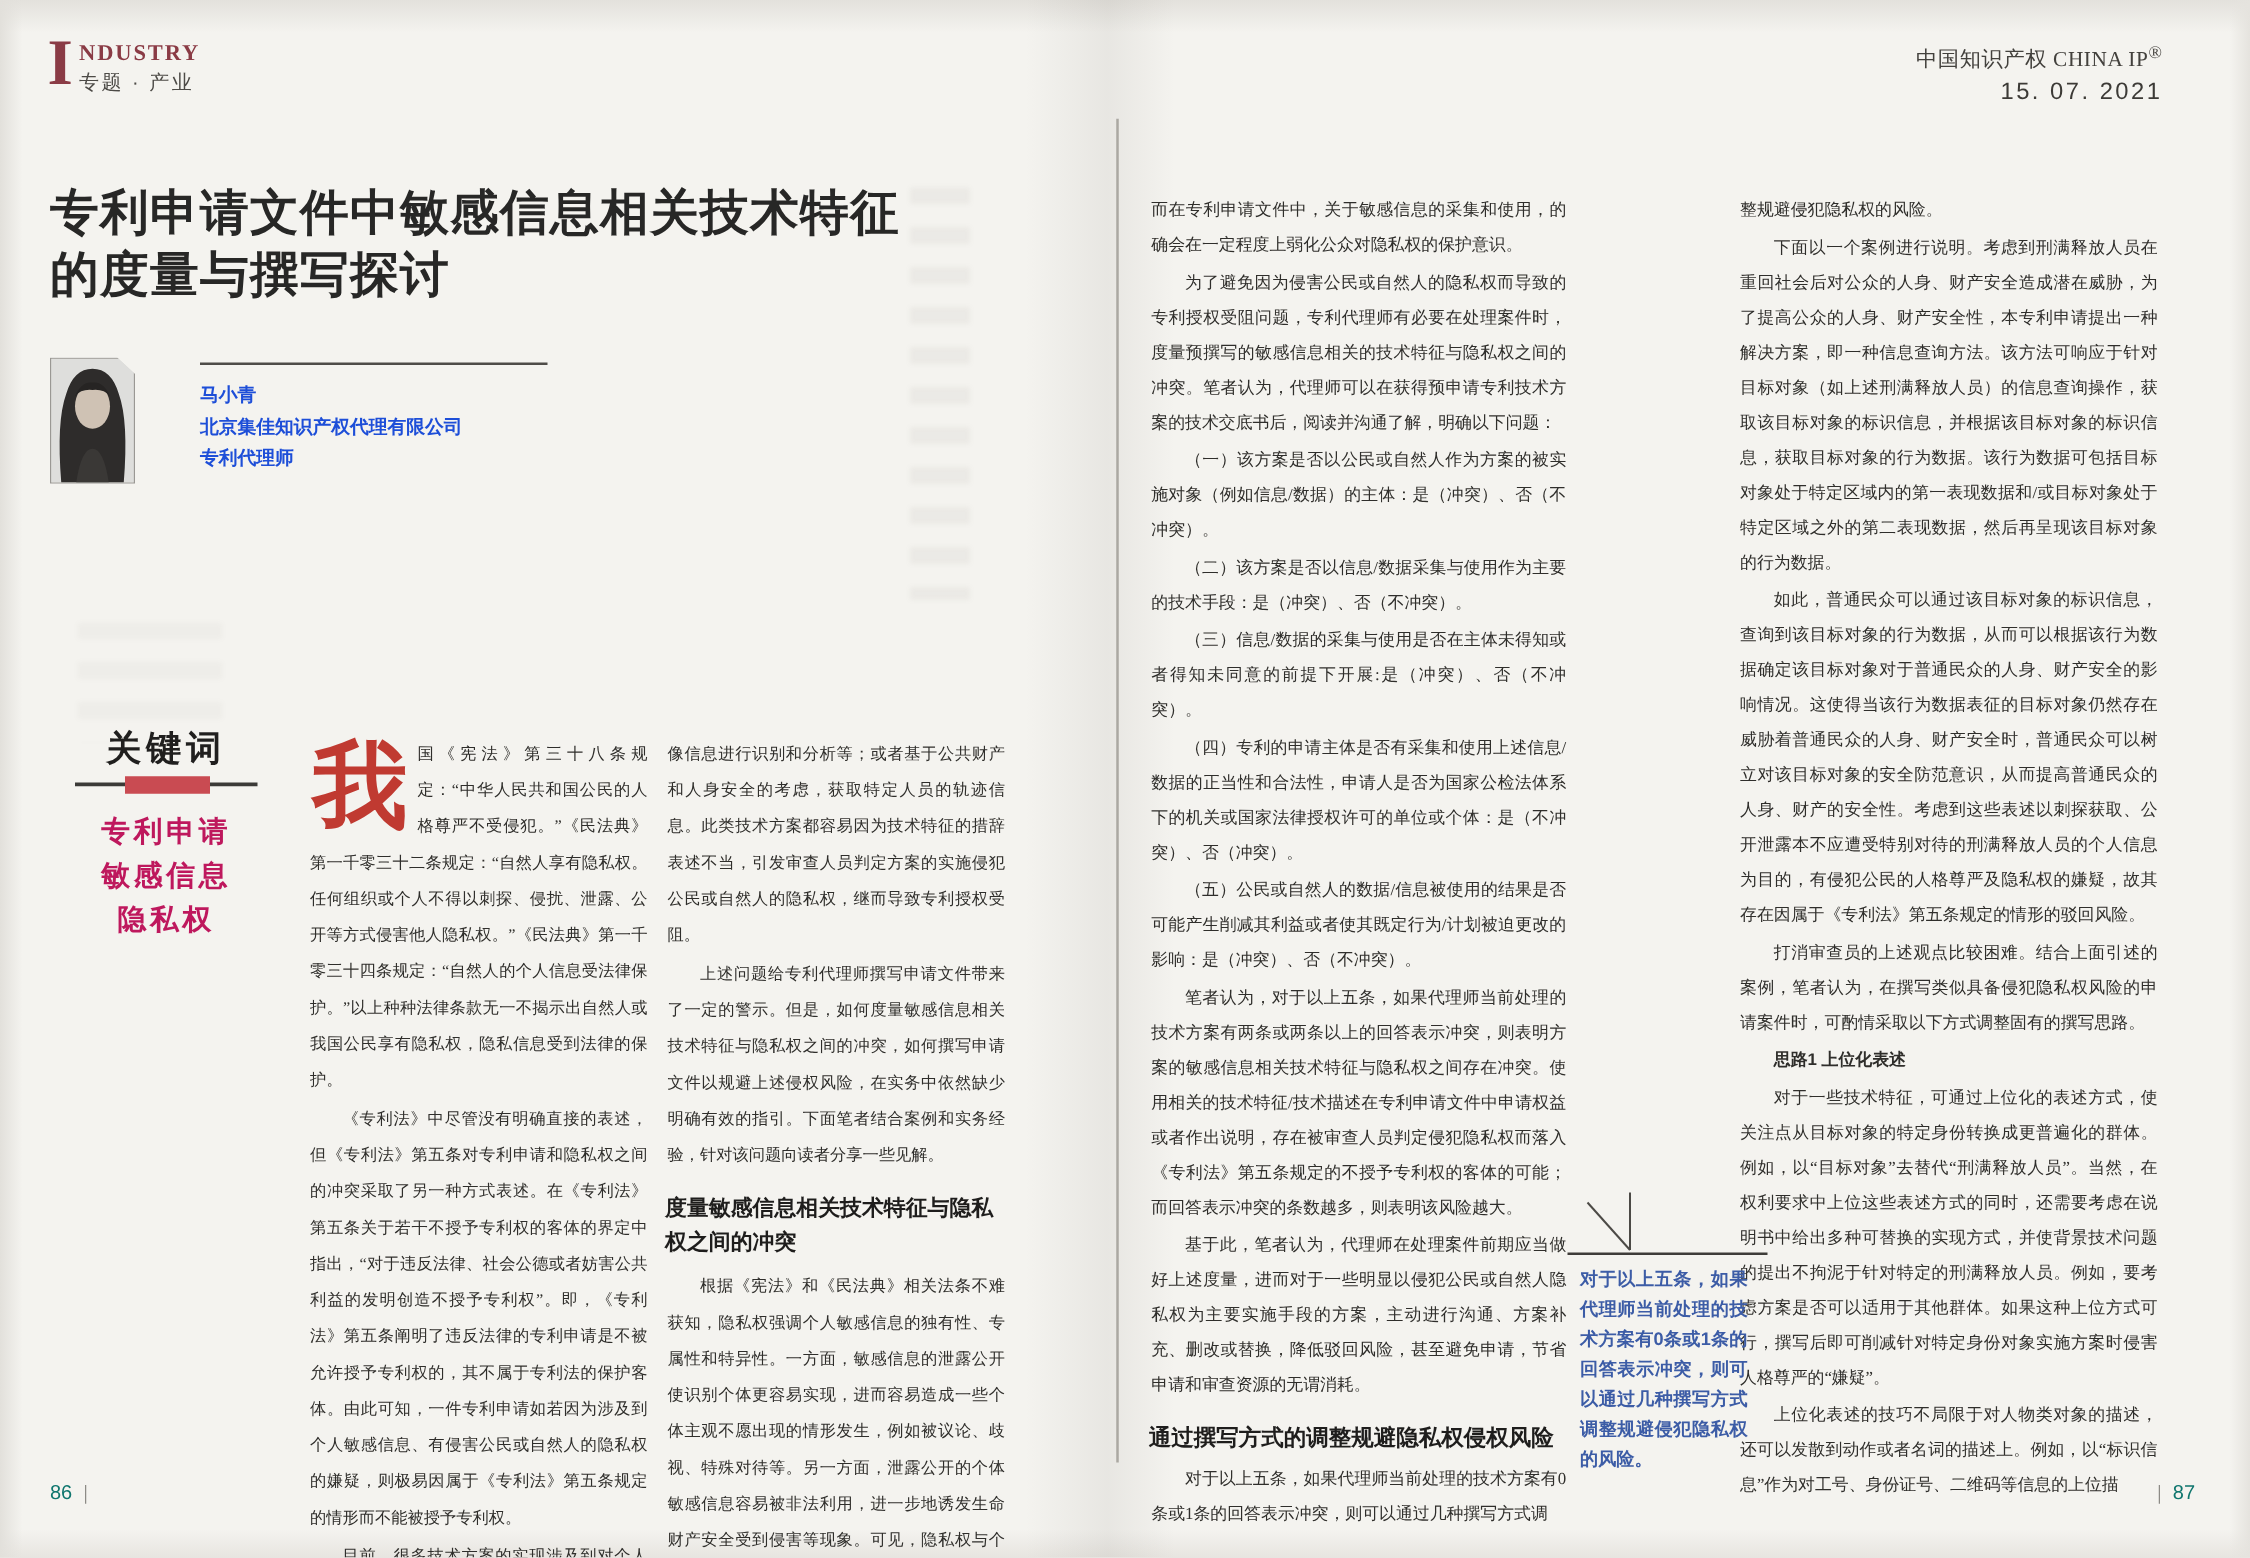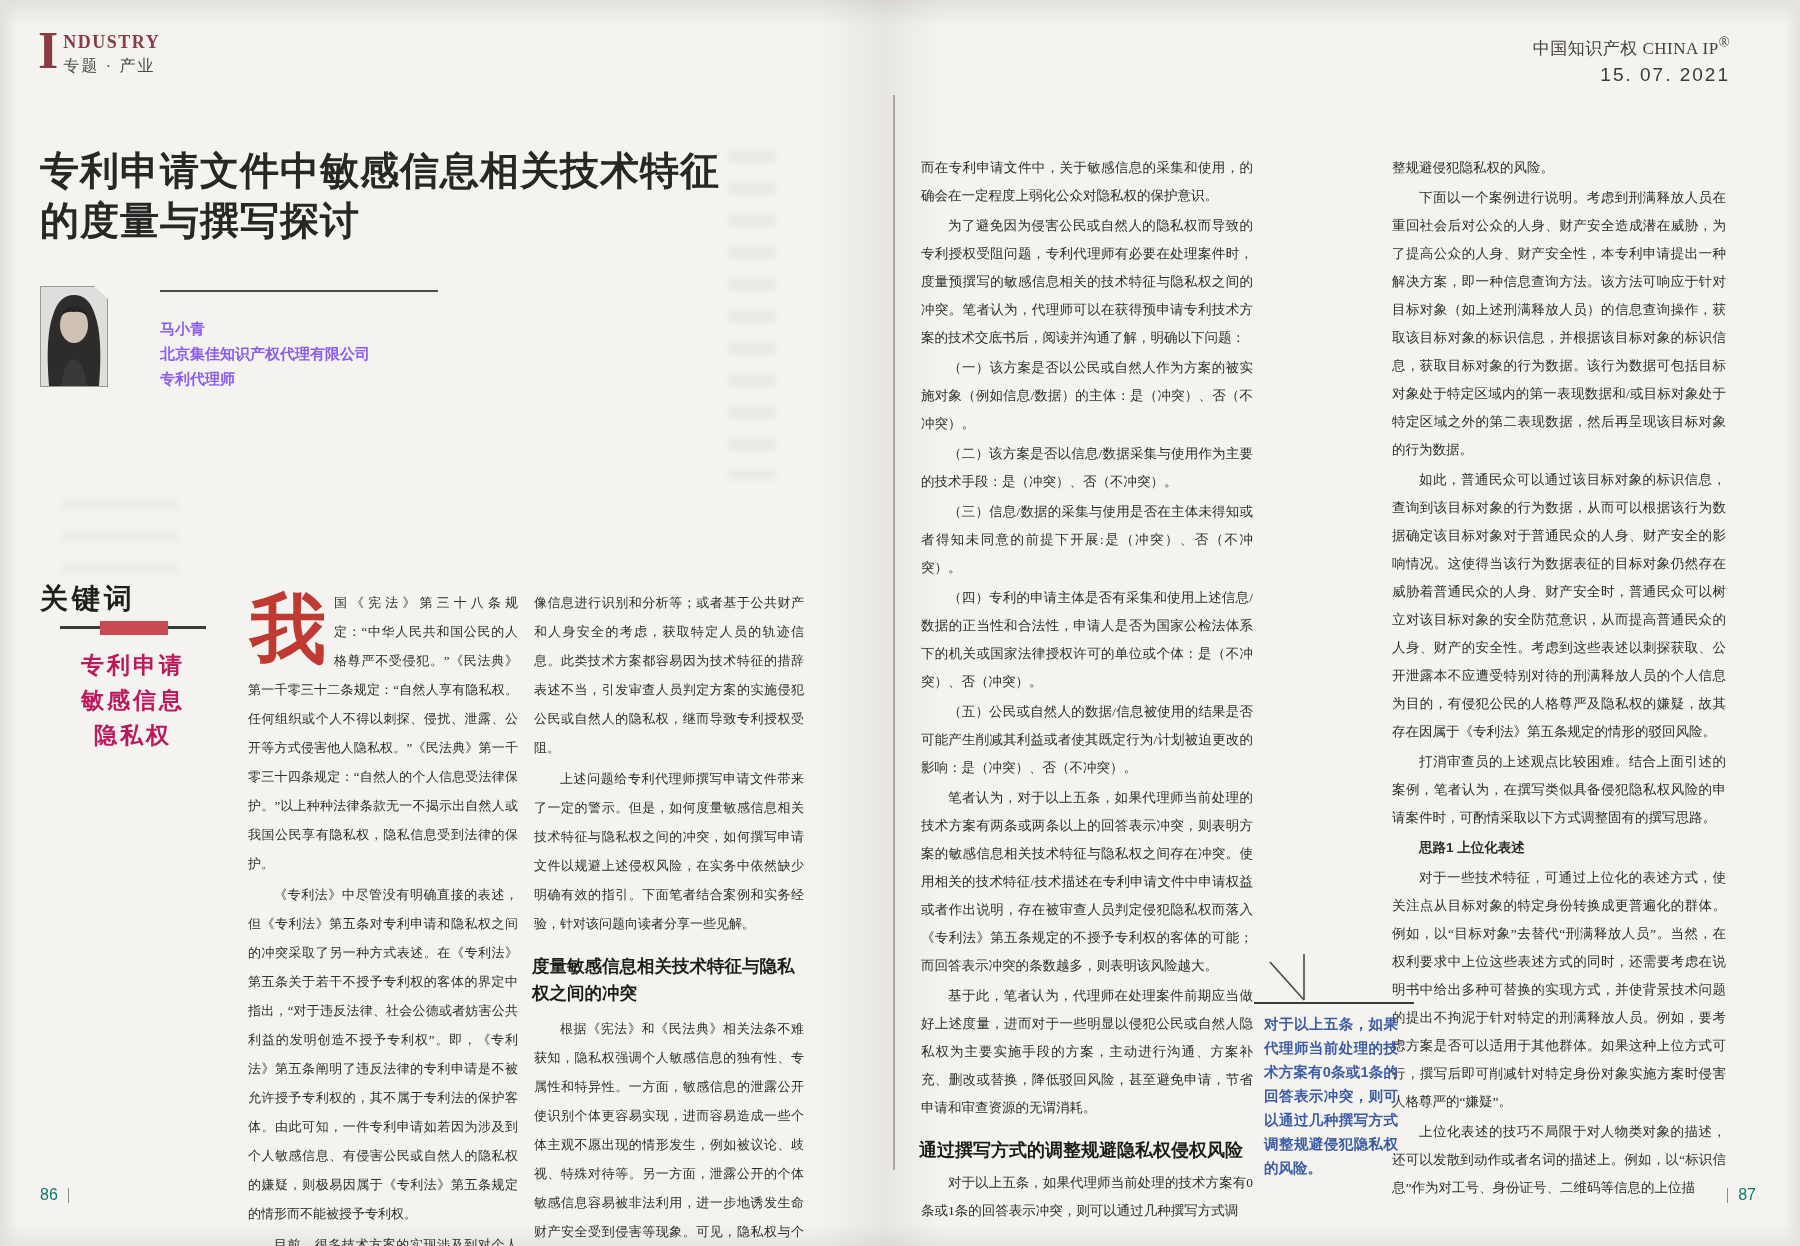--- a/index.html
+++ b/index.html
@@ -46,24 +46,24 @@
     font-family:"Liberation Sans","DejaVu Sans",sans-serif;
     font-weight:900;font-size:39px;line-height:50px;color:#272726;letter-spacing:1px;}
 
   
   .photo{position:absolute;left:40px;top:286px;width:66px;height:99px;
     background:#d9d8d5;border:1px solid #9a9894;
     clip-path:polygon(0 0,79% 0,100% 13%,100% 100%,0 100%);}
   .author-rule{position:absolute;left:160px;top:290px;width:278px;height:2px;background:#4e4c48;}
   .author{position:absolute;left:160px;top:304px;
     font-family:"Liberation Sans","DejaVu Sans",sans-serif;
-    font-size:15px;line-height:25px;color:#8b5cf6;font-weight:bold;margin-top:12px;}
-
-  
-  .kw-head{position:absolute;left:40px;top:580px;width:186px;text-align:left;
+    font-size:15px;line-height:25px;color:#1d4ed8;font-weight:bold;}
+
+  
+  .kw-head{position:absolute;left:40px;top:580px;width:186px;text-align:center;
     font-size:28px;font-weight:bold;letter-spacing:4px;color:#201f1e;}
   .kw-rule{position:absolute;left:60px;top:621px;width:146px;height:14px;}
   .kw-rule .line{position:absolute;left:0;right:0;top:5px;height:3px;background:#3b3a37;}
   .kw-rule .accent{position:absolute;left:40px;top:0;width:68px;height:14px;background:#c94b52;}
   .kw-list{position:absolute;left:40px;top:648px;width:186px;text-align:center;
     font-size:23px;font-weight:bold;letter-spacing:3px;line-height:35px;color:#be185d;}
 
   
   .bodycol{position:absolute;text-align:justify;color:#2f2e2b;}
   .bodycol p{margin:2px;}

